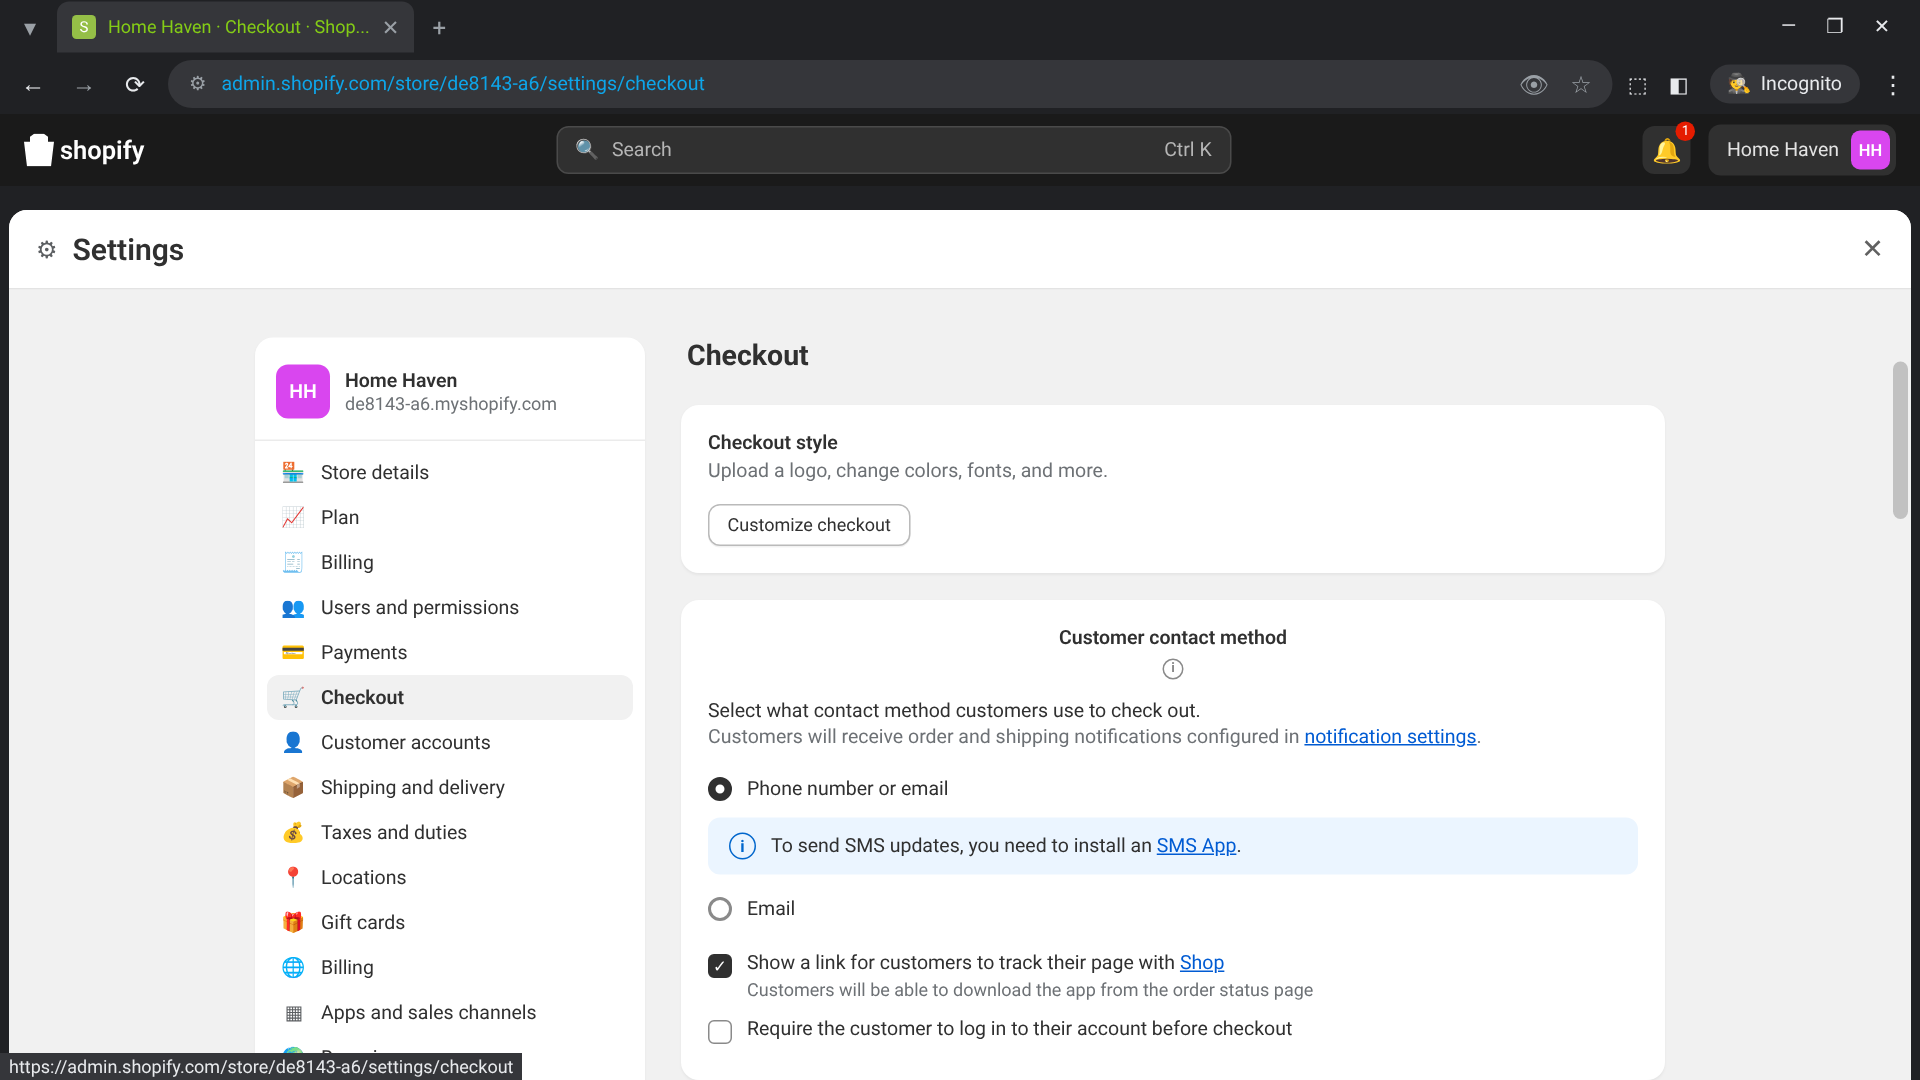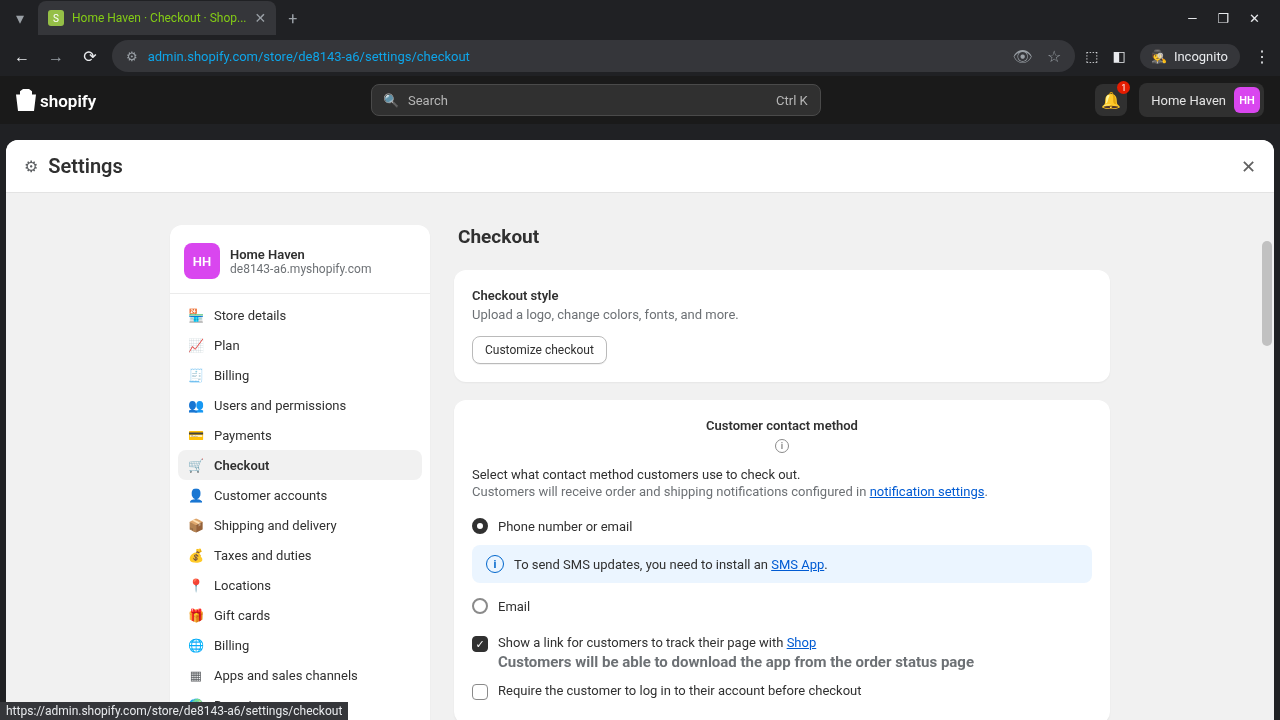--- a/index.html
+++ b/index.html
@@ -68,21 +68,21 @@
 .info-icon { width: 14px; height: 14px; border: 1.5px solid #8a8a8a; border-radius: 50%; display: inline-flex; align-items: center; justify-content: center; font-size: 9px; color: #8a8a8a; font-weight: 700; }
 .help-text-bold { font-size: 13px; font-weight: 400; color: #303030; margin-bottom: 2px; }
 .help-text { font-size: 13px; color: #6d7175; margin-bottom: 14px; }
 .link { color: #005bd3; text-decoration: underline; cursor: pointer; }
 .radio-row { display: flex; align-items: center; gap: 10px; padding: 5px 0; cursor: pointer; font-size: 13px; color: #303030; }
 .radio { width: 16px; height: 16px; border: 2px solid #8a8a8a; border-radius: 50%; flex-shrink: 0; }
 .radio.checked { border-width: 5px; border-color: #303030; }
 .checkbox-row { display: flex; align-items: flex-start; gap: 10px; padding: 6px 0; font-size: 13px; color: #303030; }
 .checkbox { width: 16px; height: 16px; border: 1px solid #8a8a8a; border-radius: 4px; flex-shrink: 0; margin-top: 1px; cursor: pointer; }
 .checkbox.checked { background: #303030; border-color: #303030; display: flex; align-items: center; justify-content: center; color: white; font-size: 11px; }
-.checkbox-sub { font-size: 15px; color: #6d7175; margin-top: 3px; font-weight: bold; }
+.checkbox-sub { font-size: 12px; color: #6d7175; margin-top: 3px; }
 .alert-info { background: #ebf5ff; border-radius: 8px; padding: 10px 14px; display: flex; align-items: center; gap: 10px; font-size: 13px; color: #303030; margin: 6px 0 10px 0; }
 .alert-icon { width: 18px; height: 18px; border: 1.5px solid #0066cc; border-radius: 50%; display: flex; align-items: center; justify-content: center; color: #0066cc; font-size: 11px; font-weight: 700; flex-shrink: 0; }
 
 .status-bar { position: absolute; bottom: 0; left: 0; background: #35363a; color: #e8eaed; font-size: 12px; padding: 2px 6px; }
 .scrollbar-thumb { position: absolute; right: 2px; top: 48px; width: 10px; height: 105px; background: #c1c1c1; border-radius: 5px; }
 </style>
 </head>
 <body>
 
 <div class="browser-chrome">

